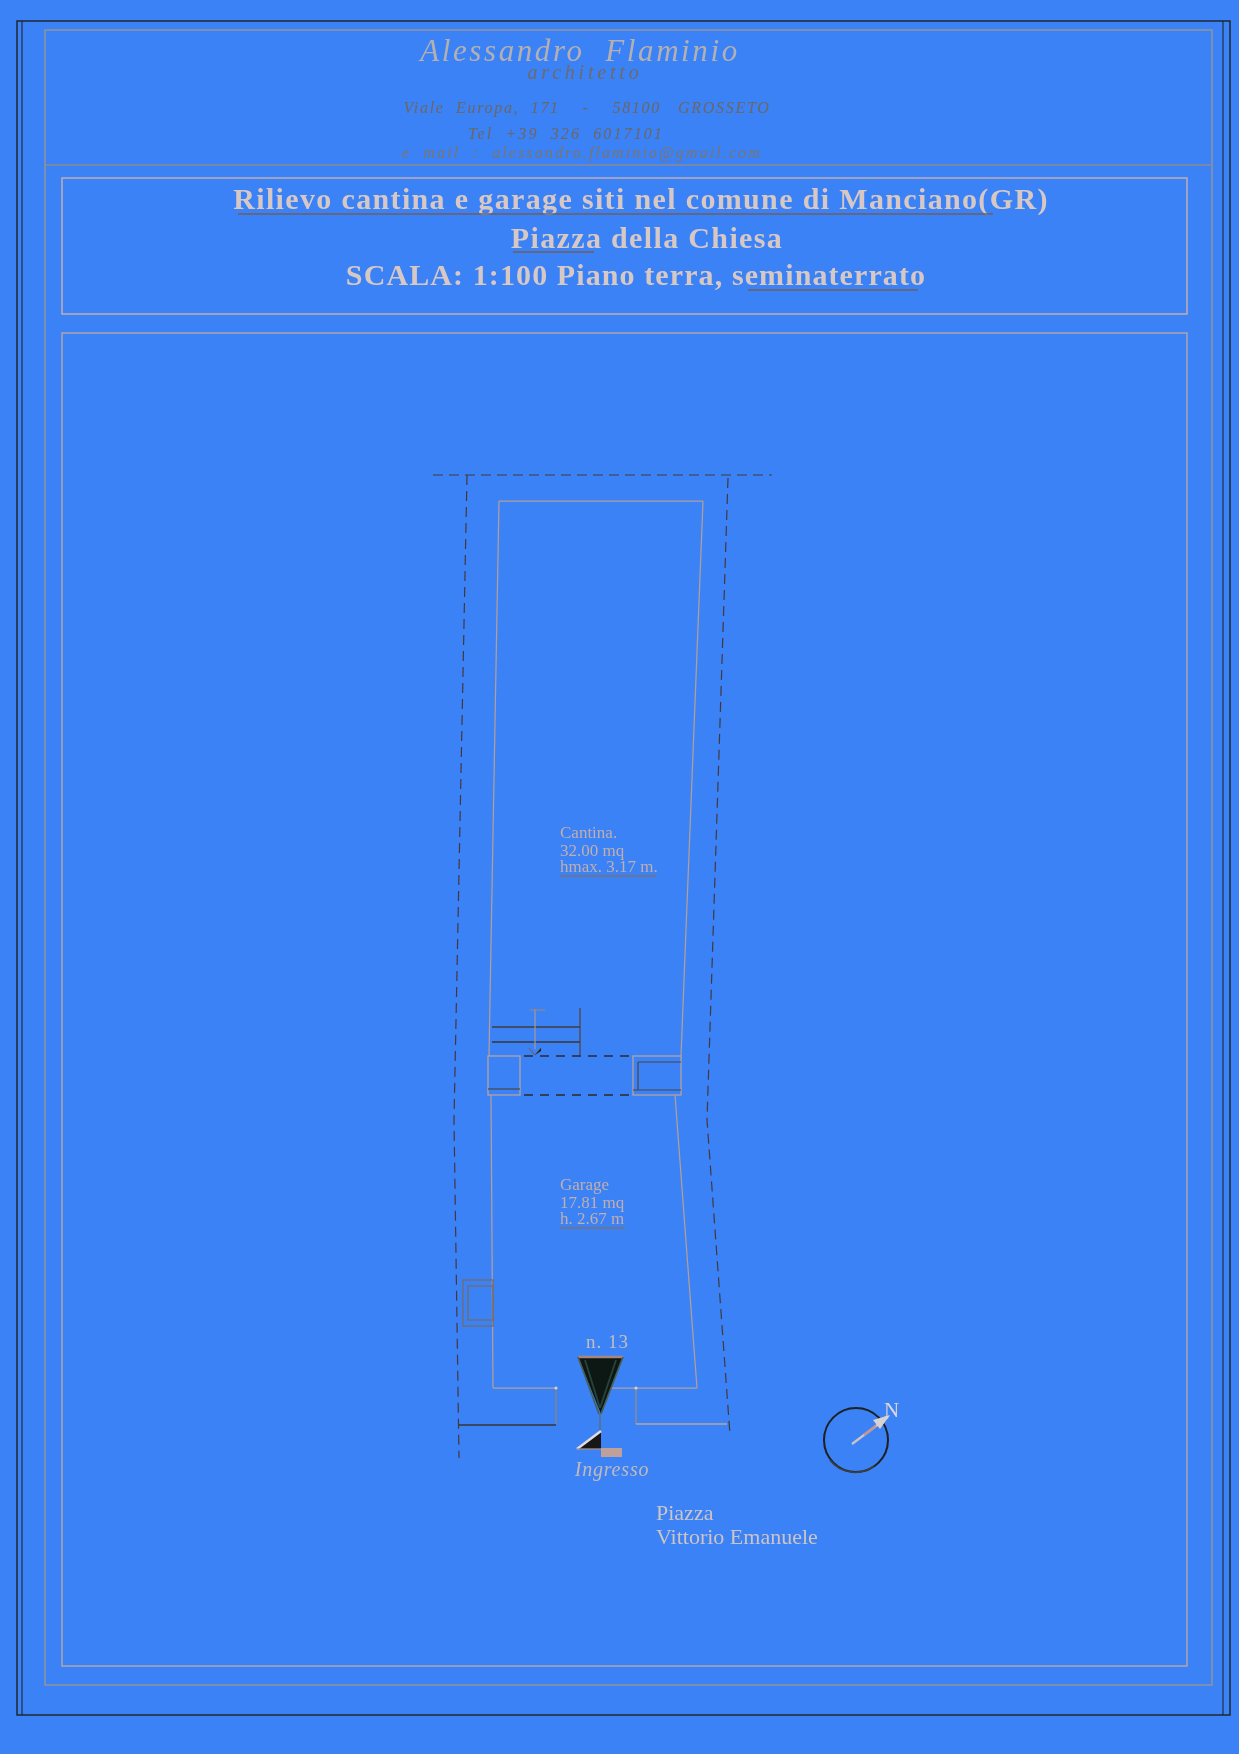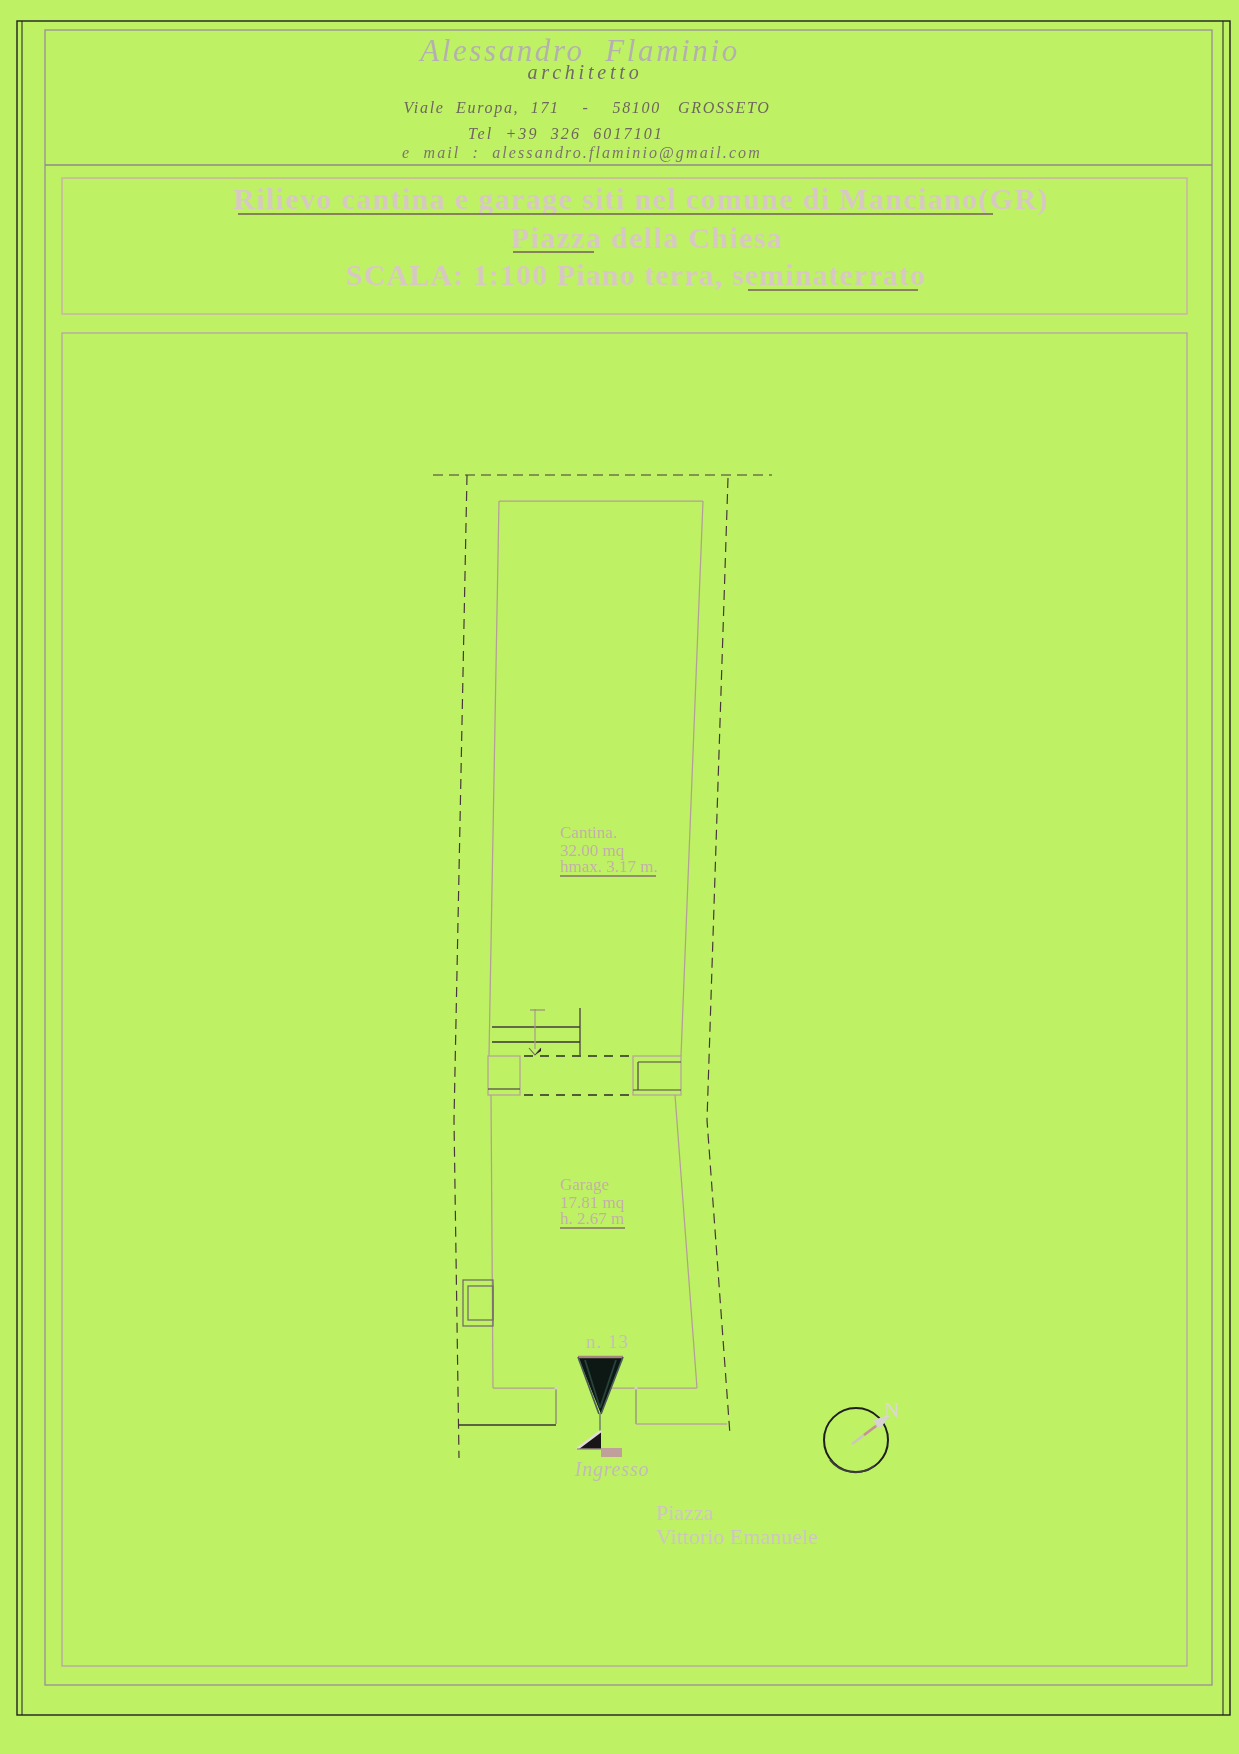--- a/index.html
+++ b/index.html
@@ -1,16 +1,16 @@
 <!DOCTYPE html>
 <html><head>
 <meta charset="utf-8">
 <style>
 html,body{margin:0;padding:0;background:#000;}
-#page{position:relative;width:1239px;height:1754px;background:#bef264;overflow:hidden;}
+#page{position:relative;width:1239px;height:1754px;background:#3b82f6;overflow:hidden;}
 svg{position:absolute;top:0;left:0;display:block;}
 text{font-family:"Liberation Serif",serif;}
 </style>
 </head>
 <body>
 <div id="page">
 <svg width="1239" height="1754" viewBox="0 0 1239 1754">
 
 <g>
 <rect x="17" y="21" width="1213" height="1694" fill="none" stroke="#1e2121" stroke-width="1.4"></rect>

